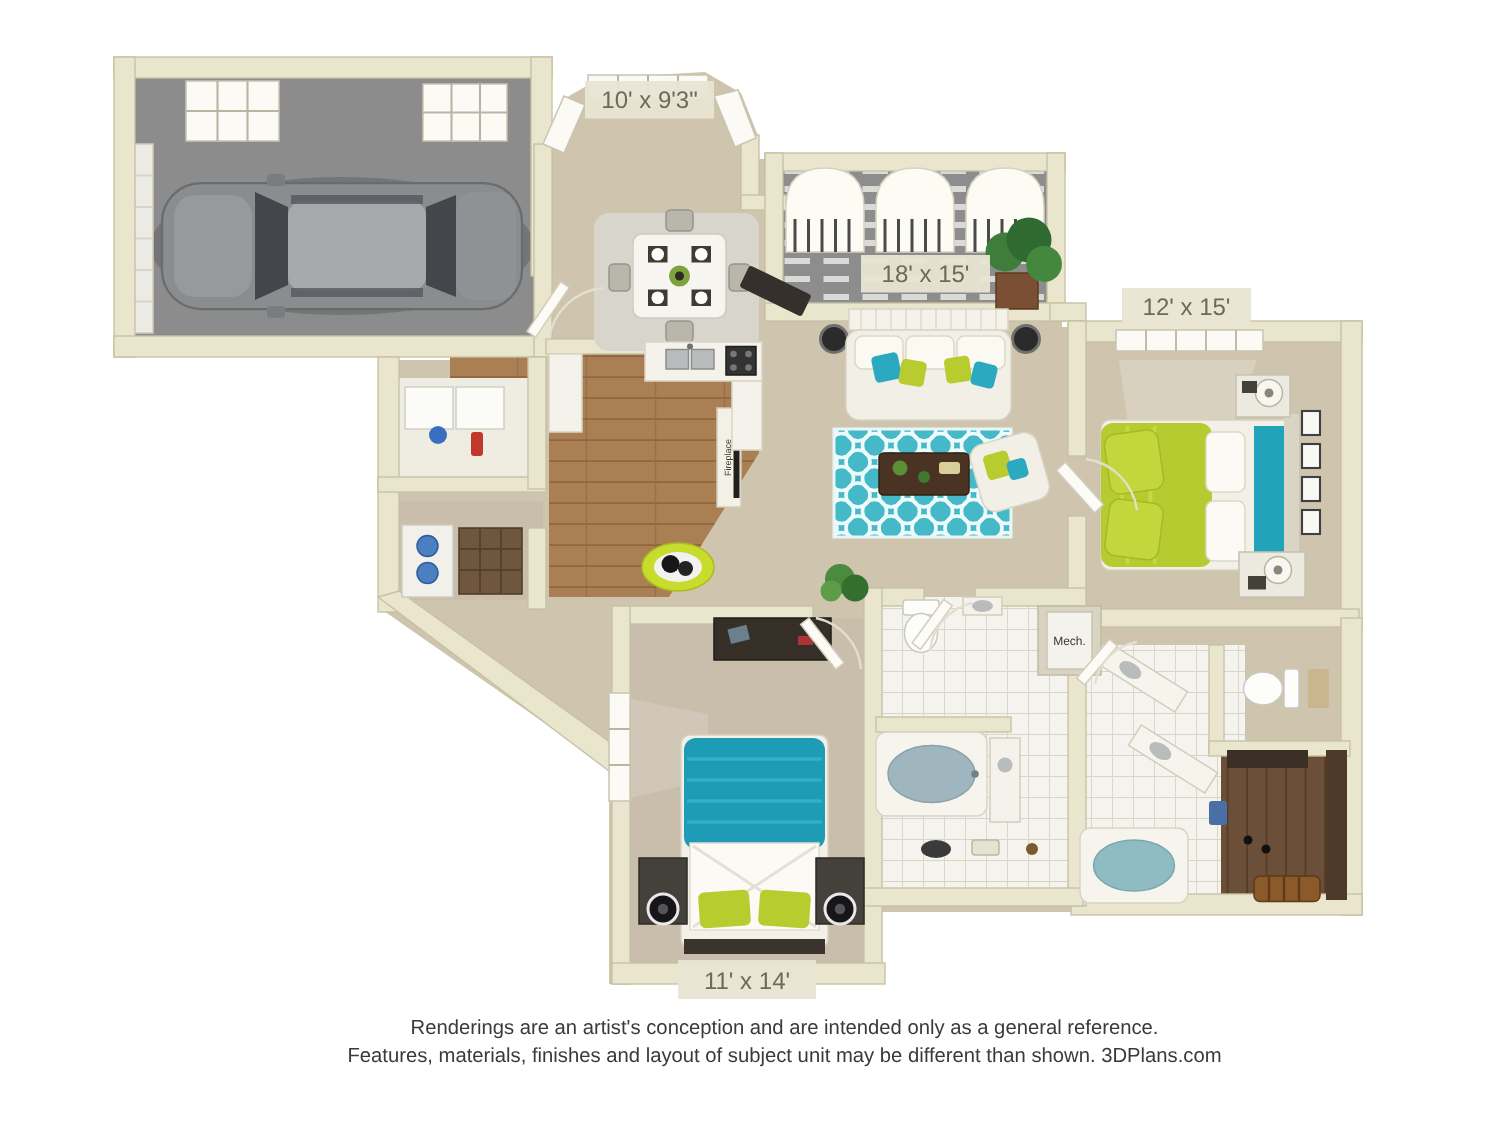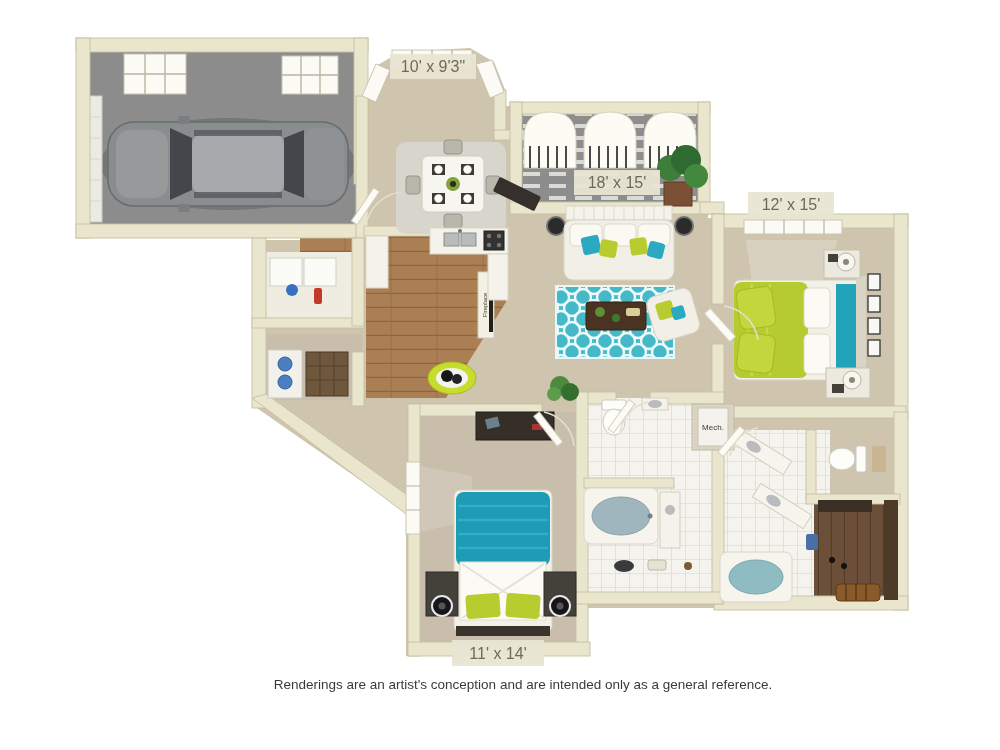--- a/index.html
+++ b/index.html
@@ -455,14 +455,15 @@
     </g>
     <g>
       <rect x="452" y="640" width="92" height="26" fill="#e9e5d3" opacity="0.95"></rect>
       <text class="dim-label" x="498" y="659" text-anchor="middle">11' x 14'</text>
     </g>
   </g>
 </svg>
 
 <div class="footer">
   <div>Renderings are an artist's conception and are intended only as a general reference.</div>
+  <div>Features, materials, finishes and layout of subject unit may be different than shown. 3DPlans.com</div>
 </div>
 </div>
 
 </body></html>

